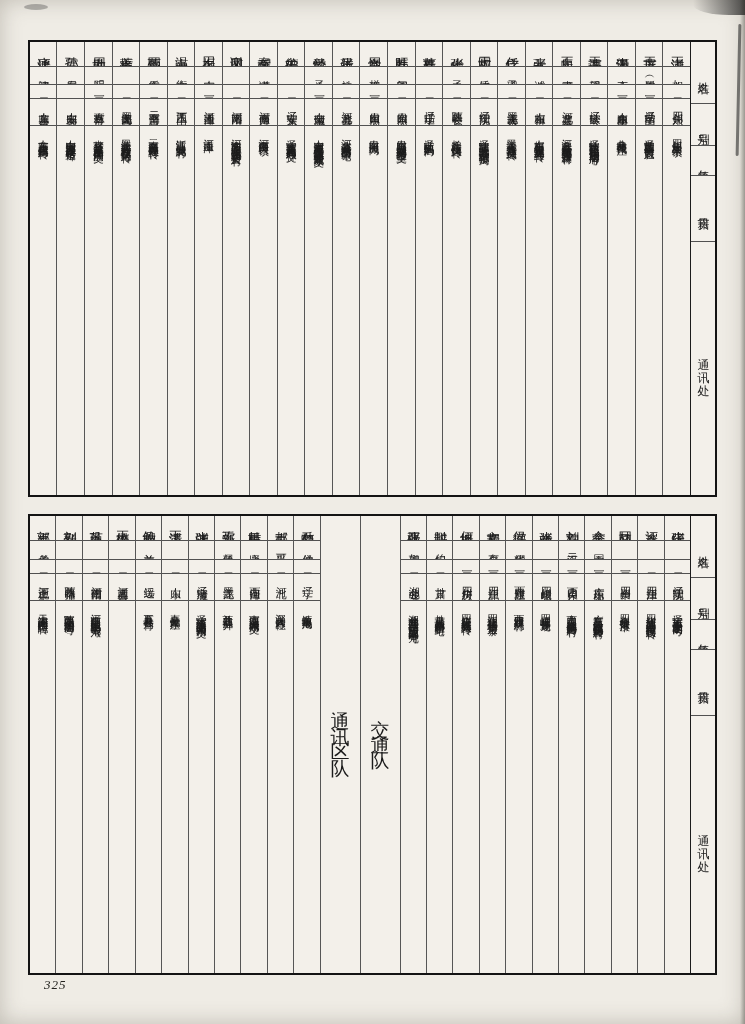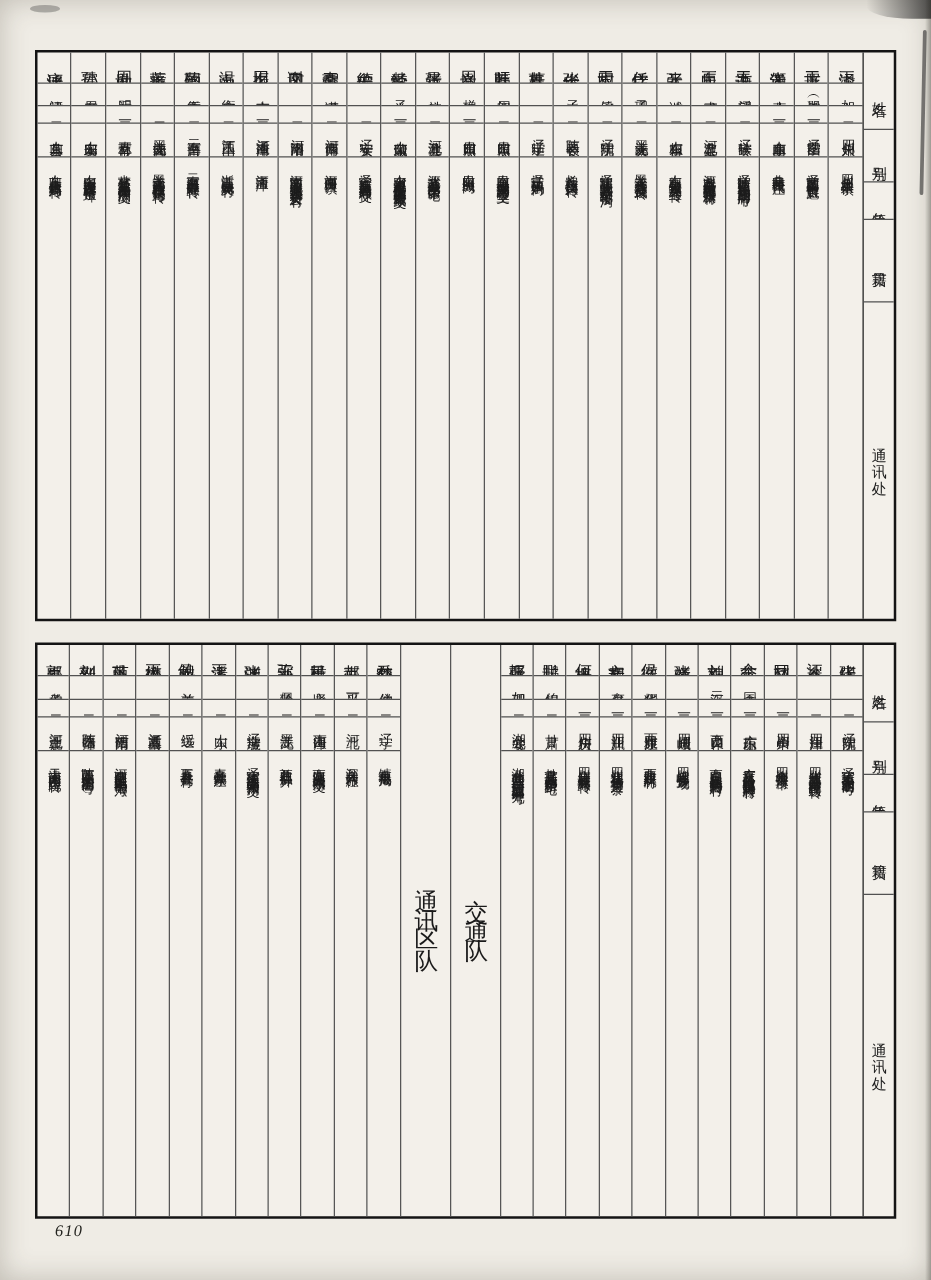--- a/index.html
+++ b/index.html
@@ -887,13 +887,13 @@
       </div>
       <div class="cell c-native">
         <span class="vtext">河北正定</span>
       </div>
       <div class="cell c-address">
         <span class="vtext">天津南门内中西医院转</span>
       </div>
     </div>
   </div>
 
-<div class="page-number">610</div>
+<div class="page-number">325</div>
 
 </body></html>

